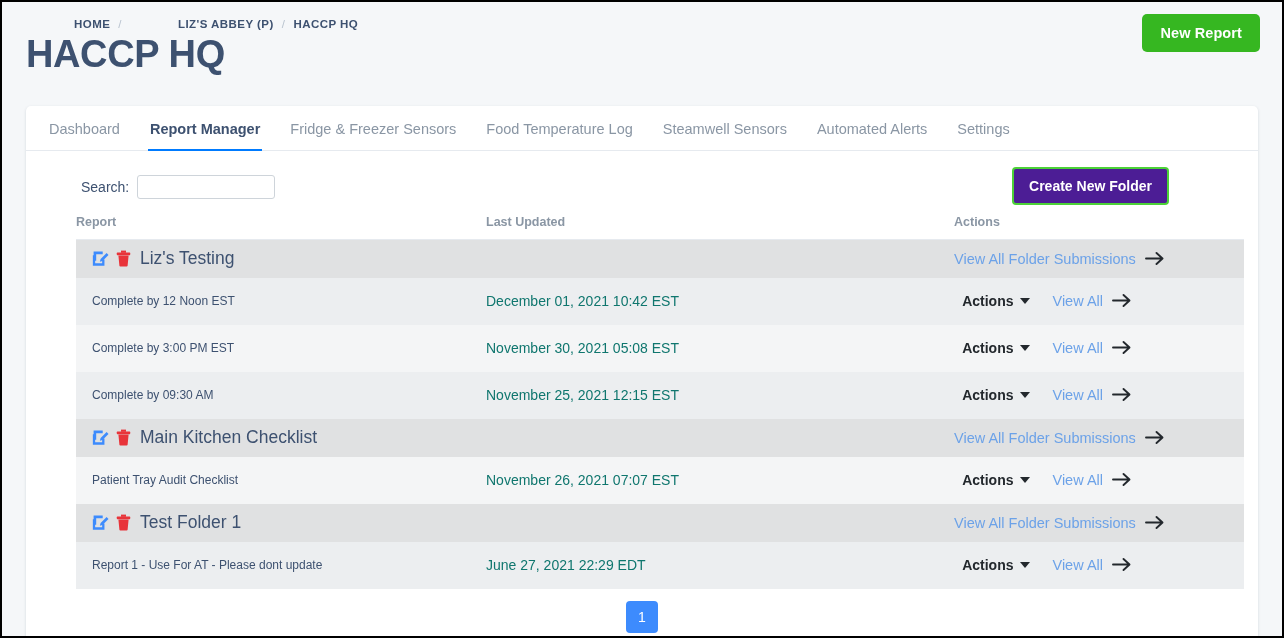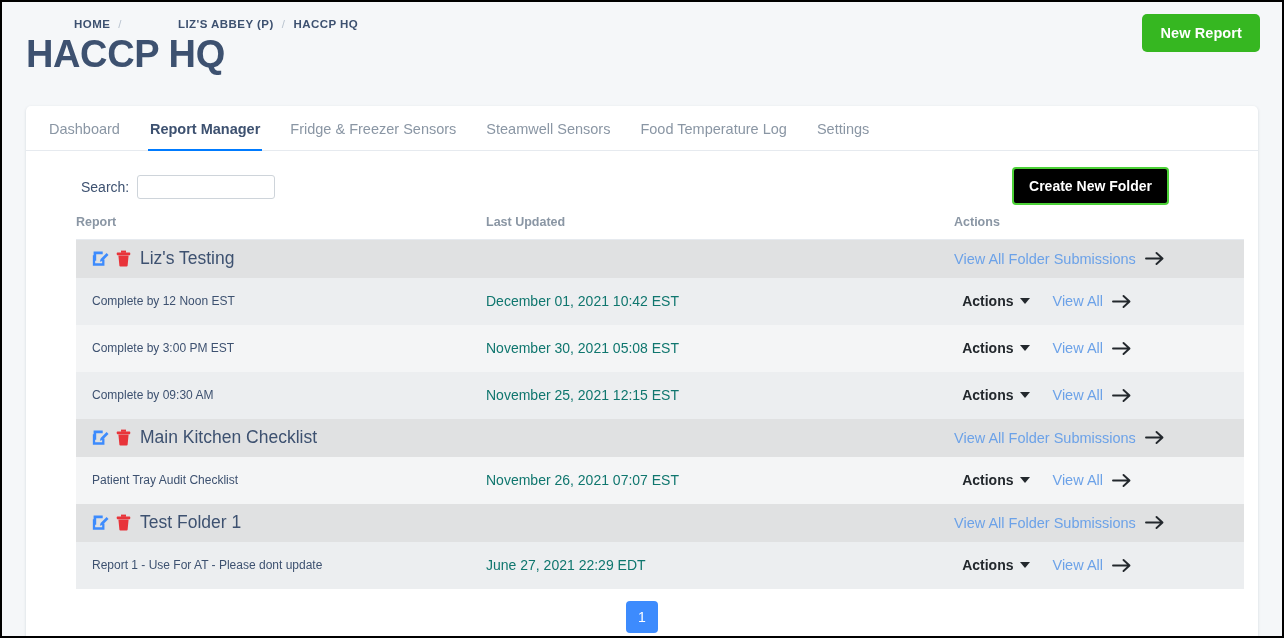--- a/index.html
+++ b/index.html
@@ -62,21 +62,21 @@
   .toolbar { display: flex; align-items: center; height: 44px; position: relative; }
   .search-label { font-size: 14px; color: #3d5170; margin-left: 39px; }
   .search-input {
     margin-left: 8px; width: 138px; height: 24px;
     border: 1px solid #ced4da; border-radius: 3px;
     font-family: "Liberation Sans", sans-serif; font-size: 13px;
     padding: 2px 6px; color: #3d5170; background: #fff;
   }
   .btn-create-folder {
     position: absolute; right: 73px; top: 2px;
-    background: #000000; color: #fff;
+    background: #4c1d95; color: #fff;
     border: 2px solid #4cd137; border-radius: 4px;
     font-family: "Liberation Sans", sans-serif;
     font-size: 14px; font-weight: 700; padding: 9px 15px; cursor: pointer;
   }
 
   
   table.report-table {
     width: 1168px; margin-left: 34px; border-collapse: collapse;
     table-layout: fixed;
   }
@@ -107,21 +107,21 @@
     display: flex; align-items: center; justify-content: flex-start;
     gap: 9px; font-size: 14.5px; color: #6ca2e8; cursor: pointer;
   }
   .row-actions { display: flex; align-items: center; justify-content: flex-end;
     gap: 22px; padding-right: 112px; }
   .actions-dd { font-size: 14px; font-weight: 700; color: #23282d;
     display: flex; align-items: center; gap: 7px; cursor: pointer; }
   .caret { width: 0; height: 0; border-left: 5px solid transparent;
     border-right: 5px solid transparent; border-top: 6px solid #23282d; }
   .view-all { font-size: 14.5px; color: #6ca2e8; display: flex;
-    align-items: center; gap: 9px; cursor: pointer; }
+    gap: 9px; cursor: pointer; }
 
   
   .pagination { display: flex; justify-content: center; margin-top: 12px; }
   .page-btn {
     background: #3d8bfd; color: #fff; border: none; border-radius: 4px;
     font-family: "Liberation Sans", sans-serif;
     width: 32px; height: 32px; font-size: 14px; cursor: pointer;
   }
 </style>
 </head>
@@ -140,22 +140,23 @@
     <h1 class="page-title">HACCP HQ</h1>
     <button class="btn-new-report">New Report</button>
   </div>
 
   <div class="card">
 
     <div class="tabs">
       <div class="tab">Dashboard</div>
       <div class="tab active">Report Manager</div>
       <div class="tab">Fridge &amp; Freezer Sensors</div>
+      <div class="tab">Food Temperature Log</div>
       <div class="tab">Steamwell Sensors</div>
-      <div class="tab">Food Temperature Log</div>
+      <div class="tab">Automated Alerts</div>
       <div class="tab">Settings</div>
     </div>
 
     <div class="card-body">
 
       <div class="toolbar">
         <span class="search-label">Search:</span>
         <input class="search-input" type="text" placeholder="" style="">
         <button class="btn-create-folder">Create New Folder</button>
       </div>

